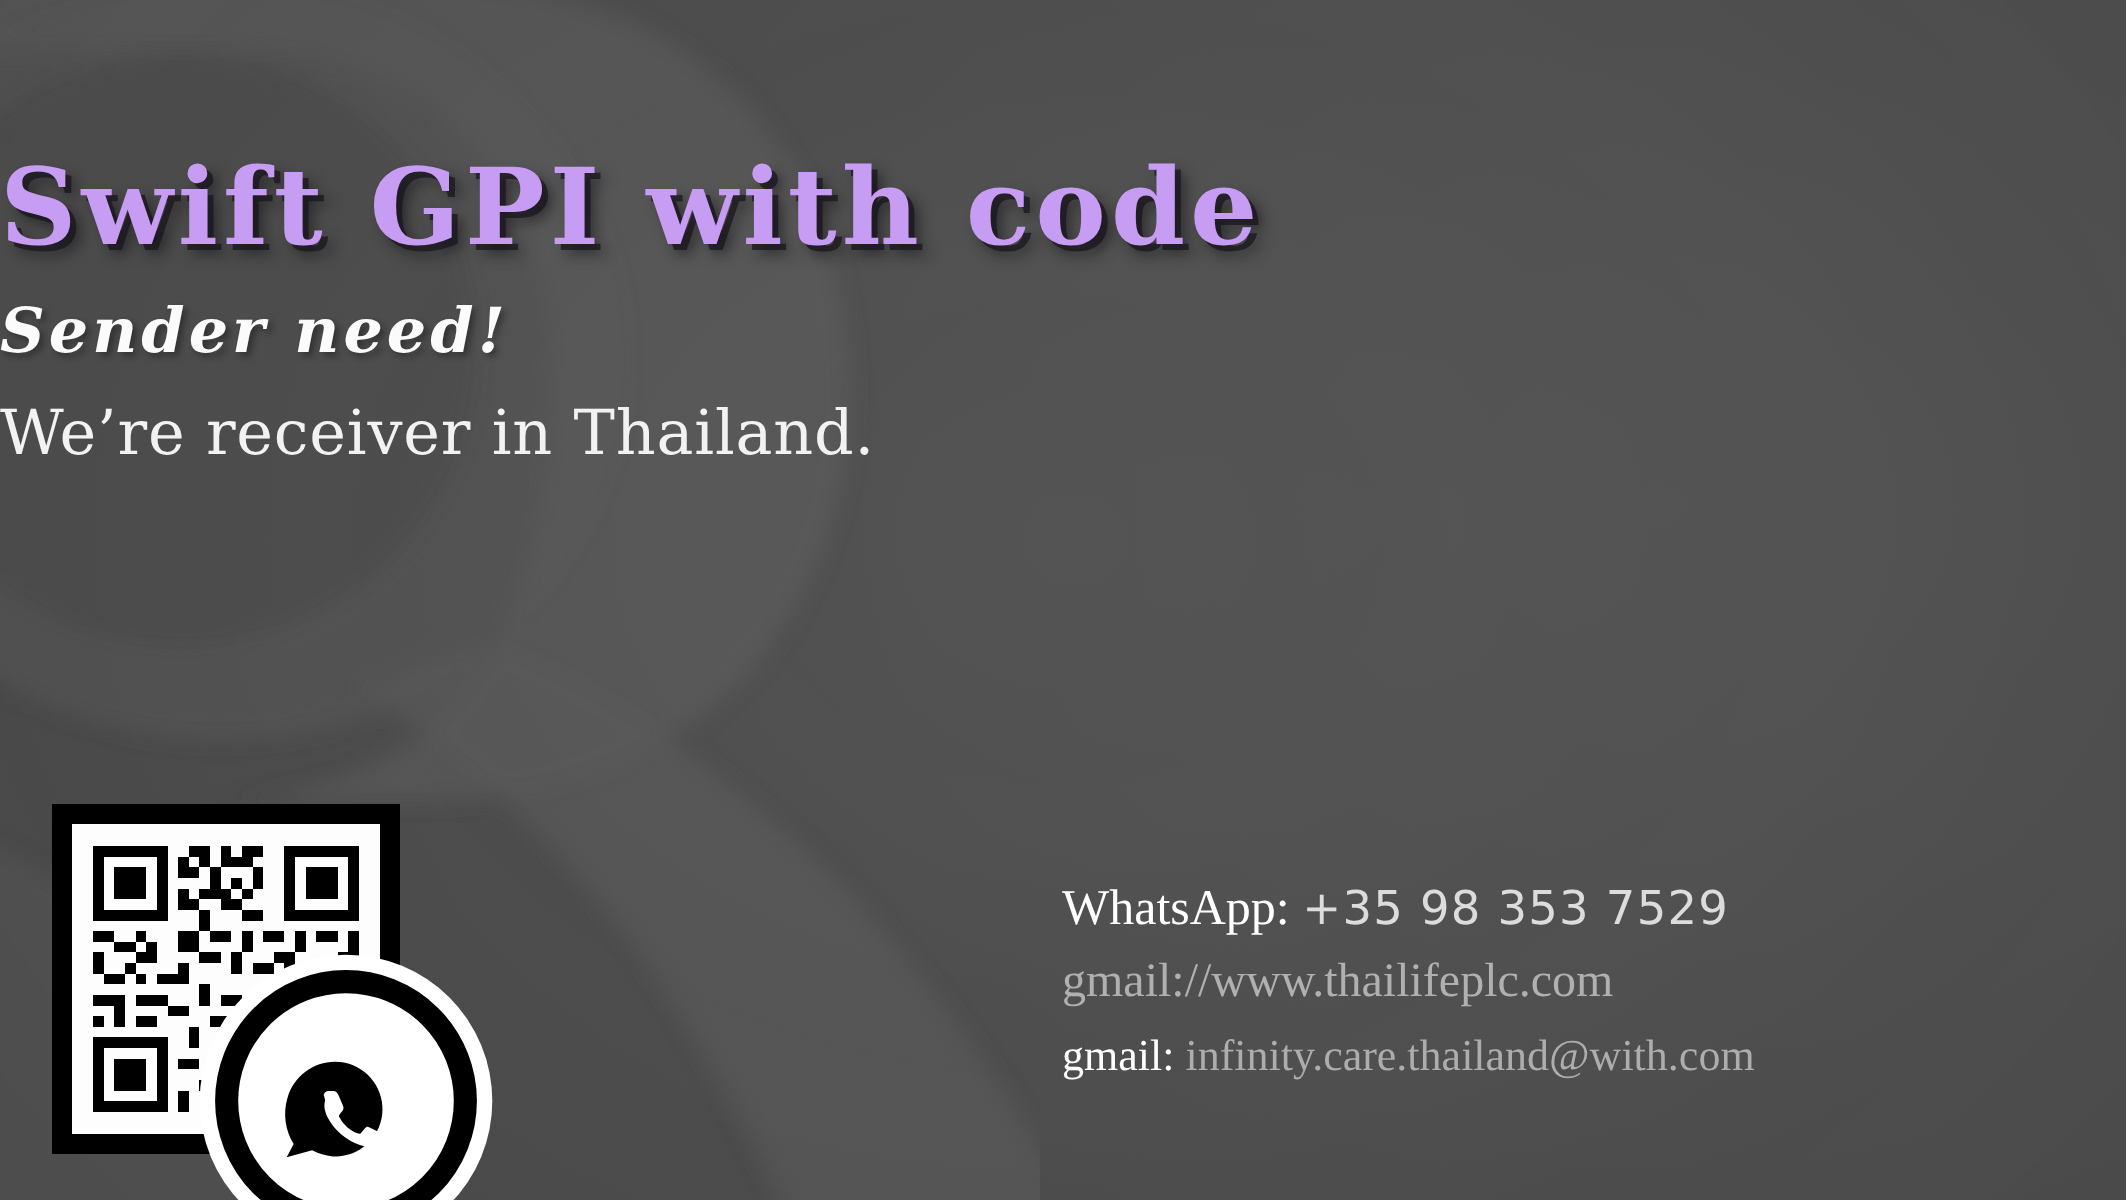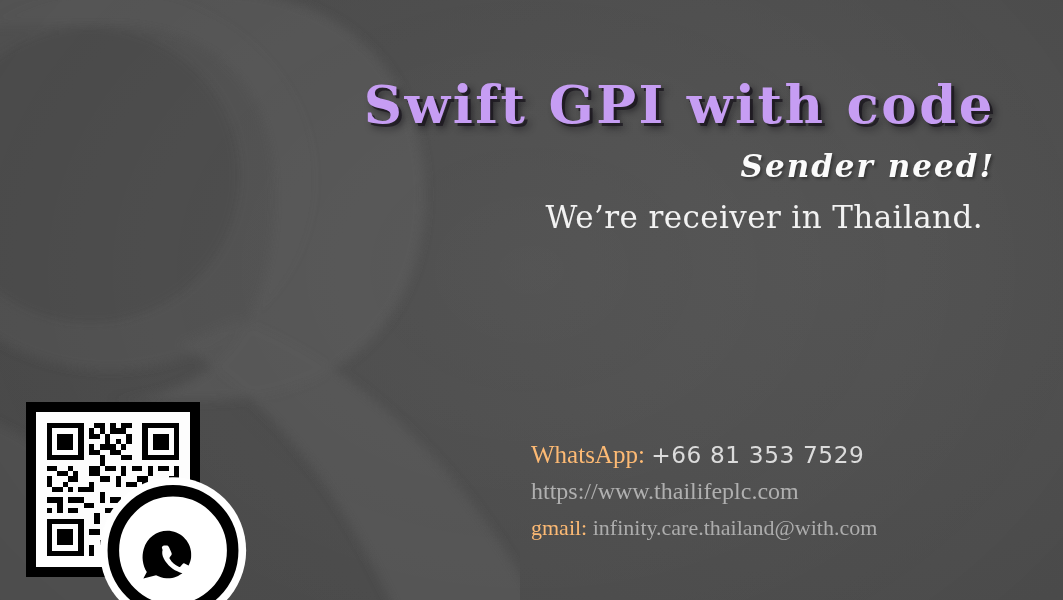--- a/index.html
+++ b/index.html
@@ -47,21 +47,20 @@
     pointer-events: none;
   }
 
   
   .headline-block {
     position: absolute;
     left: 0;
     top: 0;
     width: 1063px;
     height: 280px;
-    text-align: right;
     padding-right: 68px;
     box-sizing: border-box;
   }
   .title {
     margin: 0;
     padding-top: 78px;
     font-family: "DejaVu Serif", "Liberation Serif", serif;
     font-weight: 700;
     font-size: 53px;
     line-height: 1;
@@ -109,21 +108,21 @@
     margin: 0 0 5px 0;
     line-height: 1.32;
     white-space: nowrap;
     font-family: "Liberation Serif", serif;
     color: #b4b4b4;
   }
   .contact-line.l1 { font-size: 25px; }
   .contact-line.l2 { font-size: 25px; }
   .contact-line.l3 { font-size: 24px; color: #b0b0b0; }
   .contact-line.l4 { font-size: 22px; color: #adadad; }
-  .c-label { color: #fdba74; }
+  .c-label { color: #ffffff; }
   .c-value {
     color: #dcdcdc;
     font-family: "DejaVu Sans", sans-serif;
     font-size: 0.93em;
     letter-spacing: 0.6px;
   }
 
   
   .qr-frame {
     position: absolute;
@@ -187,23 +186,23 @@
 
   <div class="headline-block">
     <h1 class="title">Swift GPI with code</h1>
     <h2 class="subtitle">Sender need!</h2>
     <p class="tagline">We’re receiver in Thailand.</p>
   </div>
 
   <div class="contact">
     <p class="contact-line l1">
       <span class="c-label">WhatsApp:</span>
-      <span class="c-value">+66 81 353 7529</span>
+      <span class="c-value">+35 98 353 7529</span>
     </p>
-    <p class="contact-line l3">https://www.thailifeplc.com</p>
+    <p class="contact-line l3">gmail://www.thailifeplc.com</p>
     <p class="contact-line l4">
       <span class="c-label">gmail:</span>
       <span>infinity.care.thailand@with.com</span>
     </p>
   </div>
 
   <div class="qr-frame">
     <div class="qr-inner">
       <svg viewBox="0 0 29 29" shape-rendering="crispEdges" aria-hidden="true">
         <rect width="29" height="29" fill="#fdfdfd"></rect>

